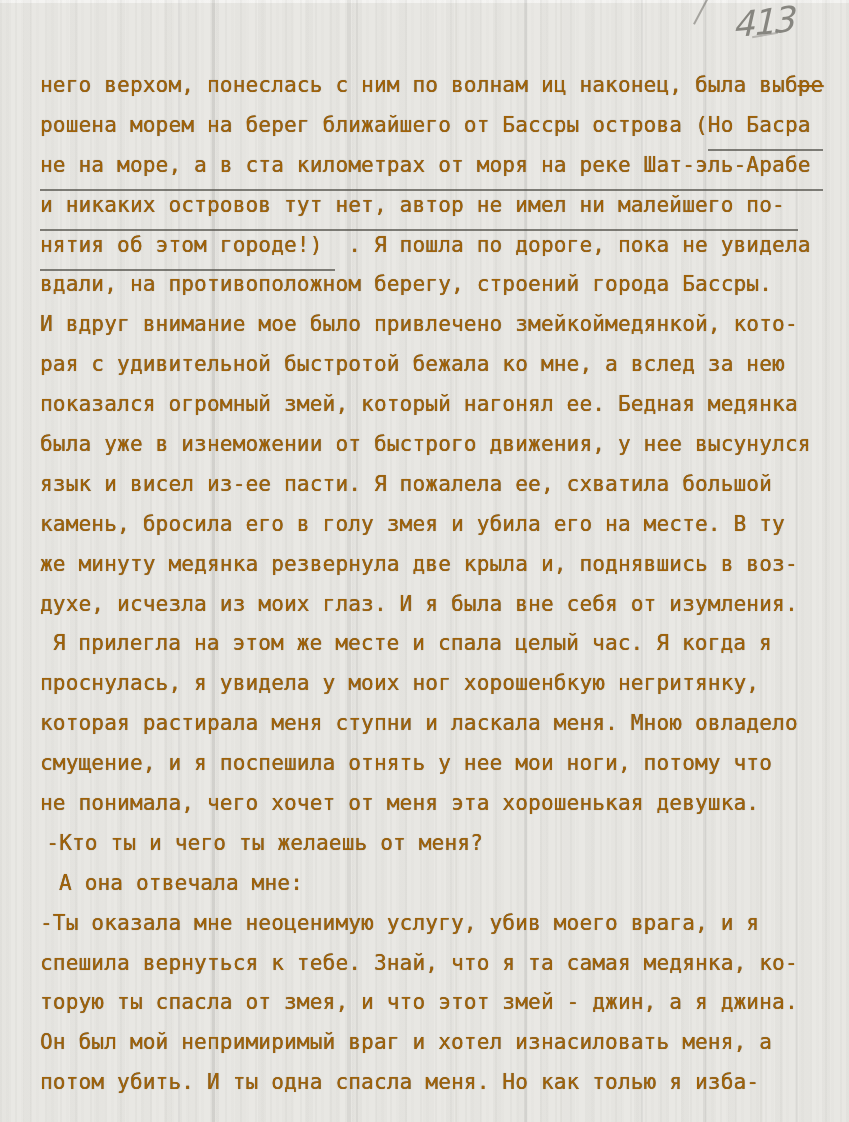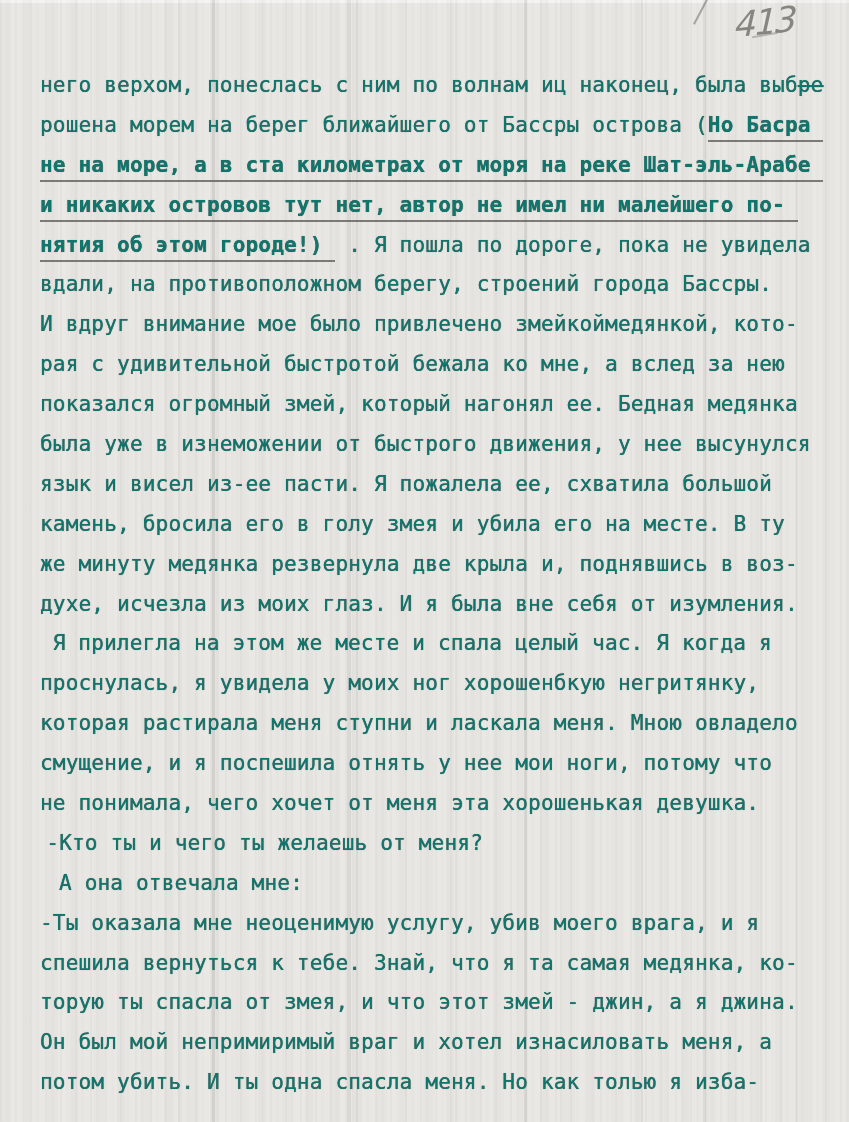--- a/index.html
+++ b/index.html
@@ -23,30 +23,29 @@
         rgba(125,125,118,0.025) 6px 9px, rgba(0,0,0,0) 9px 15px),
       repeating-linear-gradient(90deg,
         rgba(140,140,132,0.03) 0 11px, rgba(255,255,255,0.05) 11px 23px,
         rgba(120,120,112,0.04) 23px 31px, rgba(0,0,0,0) 31px 47px),
       linear-gradient(180deg, rgba(255,255,255,0.5) 0 3px, rgba(0,0,0,0) 3px);
   }
   .streak{position:absolute;top:0;bottom:0;pointer-events:none;}
   .typed{
     position:absolute;left:40px;top:66px;width:780px;
     font-size:21px;line-height:39.9px;
-    color:#0f766e;
+    color:#a16207;
     letter-spacing:0.2px;
     white-space:pre;
     text-shadow:0 0 0.7px rgba(72,70,64,0.85), 0.4px 0.4px 0 rgba(90,88,82,0.35);
   }
   .line{height:39.9px;}
   .u{
     border-bottom:2px solid rgba(82,80,74,0.72);
-    padding-bottom:3px;
-    font-weight:bold;
+    padding-bottom:12px;
   }
   .strike{text-decoration:line-through;text-decoration-thickness:2px;}
   .handwriting{
     position:absolute;
     font-family:"DejaVu Sans","Liberation Sans",sans-serif;
     font-style:italic;
     color:rgba(108,106,100,0.78);
   }
   .hw-number{
     left:735px;top:2px;font-size:35px;

